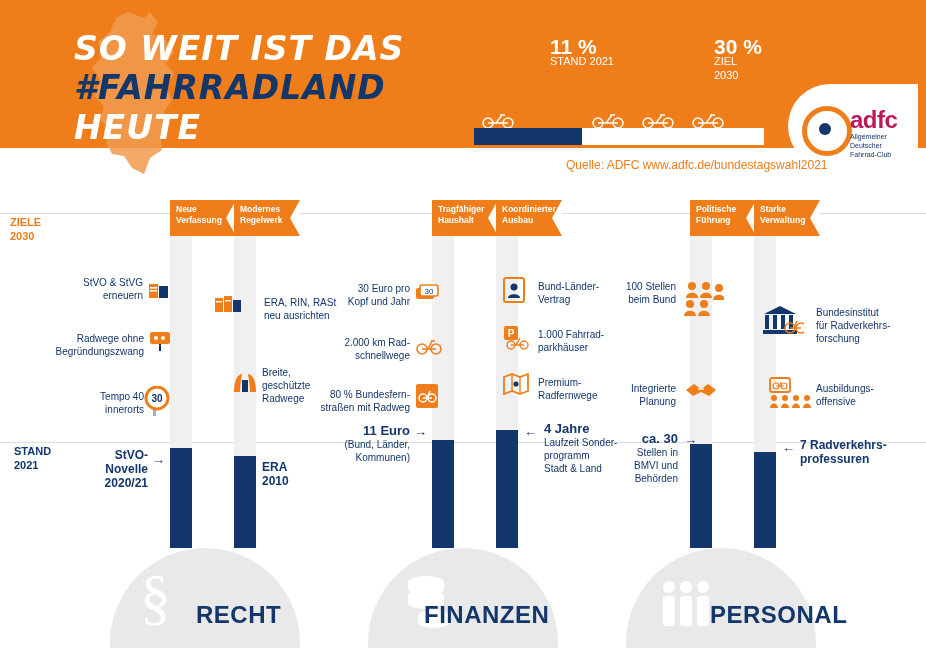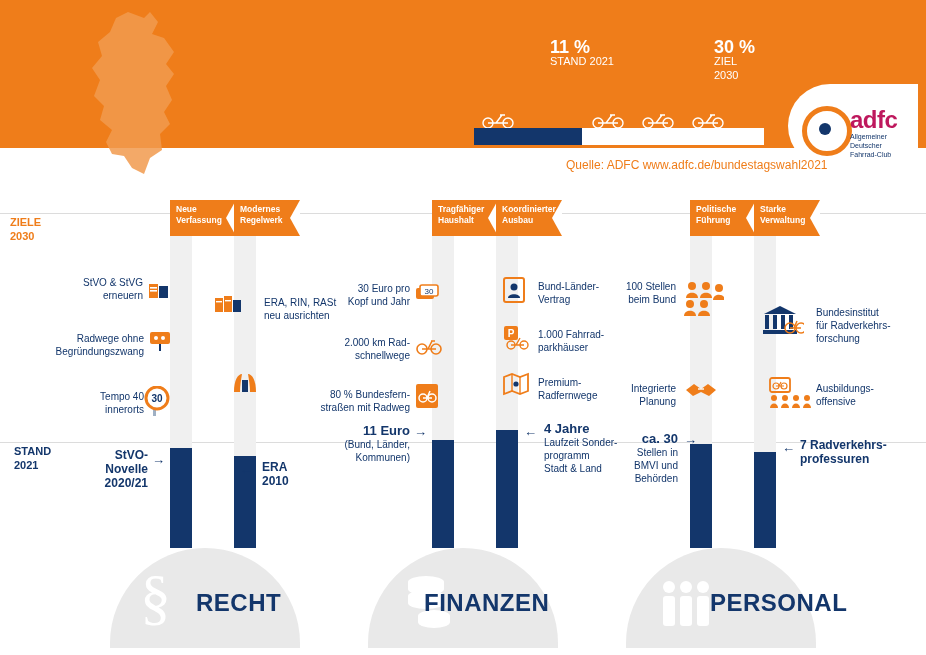--- a/index.html
+++ b/index.html
@@ -27,21 +27,21 @@
     letter-spacing:1px;
     color:#ffffff;
   }
   .title .l1{font-size:33px;line-height:38px;display:block;}
   .title .l2{font-size:33px;line-height:40px;display:block;}
   .title .l2 .blue{color:#13366b;}
 
   
   .prog{position:absolute;left:474px;top:40px;width:290px;}
   .prog .lab{position:absolute;color:#ffffff;font-size:11px;line-height:14px;}
-  .prog .lab .big{font-size:18px;font-weight:bold;display:block;}
+  .prog .lab .big{font-size:21px;font-weight:bold;display:block;}
   .prog-lab-1{left:76px;top:0;}
   .prog-lab-2{left:240px;top:0;}
   .bar{
     position:absolute;left:0;top:88px;width:290px;height:17px;
     background:#ffffff;
   }
   .bar .fill{position:absolute;left:0;top:0;height:17px;width:108px;background:#13366b;}
   .bar-icons{position:absolute;left:0;top:70px;width:290px;height:20px;}
   .bar-caption{position:absolute;left:0;top:110px;font-size:10.5px;color:#ffffff;}
 
@@ -82,21 +82,21 @@
   .flag:after{
     content:"";position:absolute;right:-0px;top:0;border-top:18px solid transparent;
     border-bottom:18px solid transparent;border-right:10px solid #ffffff;
   }
 
   
   .dome{
     position:absolute;background:#e9e9e9;border-radius:110px 110px 0 0;
   }
   .dome-label{
-    position:absolute;font-size:24px;font-weight:bold;color:#13366b;letter-spacing:.5px;
+    position:absolute;font-size:24px;font-weight:bold;color:#13366b;letter-spacing:.5px;margin-top:12px;
   }
 
   
   .ann{position:absolute;font-size:10px;line-height:13px;color:#13366b;}
   .ann.r{text-align:right;}
   .ann.bold{font-weight:bold;font-size:12px;}
   .big-val{font-size:13px;font-weight:bold;}
   .arrow{position:absolute;color:#13366b;font-size:13px;}
 
   .ico{position:absolute;}
@@ -108,20 +108,24 @@
 <body>
 
 <div class="root">
 
   <div class="header">
 
     <svg class="map-silhouette" viewBox="0 0 120 170">
       <path d="M50 4 L66 10 L72 4 L80 14 L74 26 L86 30 L96 44 L88 56 L96 66 L88 78 L94 92 L86 104 L92 116 L82 126 L84 142 L72 150 L66 166 L54 160 L46 148 L34 146 L28 134 L34 122 L22 112 L26 98 L16 88 L22 72 L14 60 L24 48 L20 34 L32 24 L38 10 Z" fill="#f29b4e"></path>
     </svg>
 
+    <div class="title">
+      <span class="l1">SO WEIT IST DAS</span>
+      <span class="l2"><span class="blue">#FAHRRADLAND</span> <span>HEUTE</span></span>
+    </div>
 
     <div class="prog">
       <div class="lab prog-lab-1">
         <span class="big">11 %</span>
         <span>STAND 2021</span>
       </div>
       <div class="lab prog-lab-2">
         <span class="big">30 %</span>
         <span>ZIEL 2030</span>
       </div>
@@ -316,20 +320,23 @@
   <div class="ann" style="left:264px;top:296px;width:120px;white-space:pre-line;">ERA, RIN, RASt
 neu ausrichten</div>
 
   <div class="ico" style="left:228px;top:370px;">
     <svg width="34" height="26" viewBox="0 0 34 26">
       <path d="M6 22 C6 10 10 4 14 4 C13 10 12 16 12 22 Z" fill="#ef7d1a"></path>
       <path d="M28 22 C28 10 24 4 20 4 C21 10 22 16 22 22 Z" fill="#ef7d1a"></path>
       <rect x="14" y="10" width="6" height="12" fill="#13366b"></rect>
     </svg>
   </div>
+  <div class="ann" style="left:262px;top:366px;width:92px;white-space:pre-line;">Breite,
+geschützte
+Radwege</div>
 
   <div class="arrow" style="left:240px;top:462px;">←</div>
   <div class="ann bold" style="left:262px;top:460px;width:80px;white-space:pre-line;line-height:14px;">ERA
 2010</div>
 
   <div class="ann r" style="left:316px;top:282px;width:94px;white-space:pre-line;">30 Euro pro
 Kopf und Jahr</div>
   <div class="ico" style="left:414px;top:282px;">
     <svg width="26" height="22" viewBox="0 0 26 22">
         <rect x="2" y="6" width="18" height="11" rx="2" fill="#ef7d1a"></rect>

